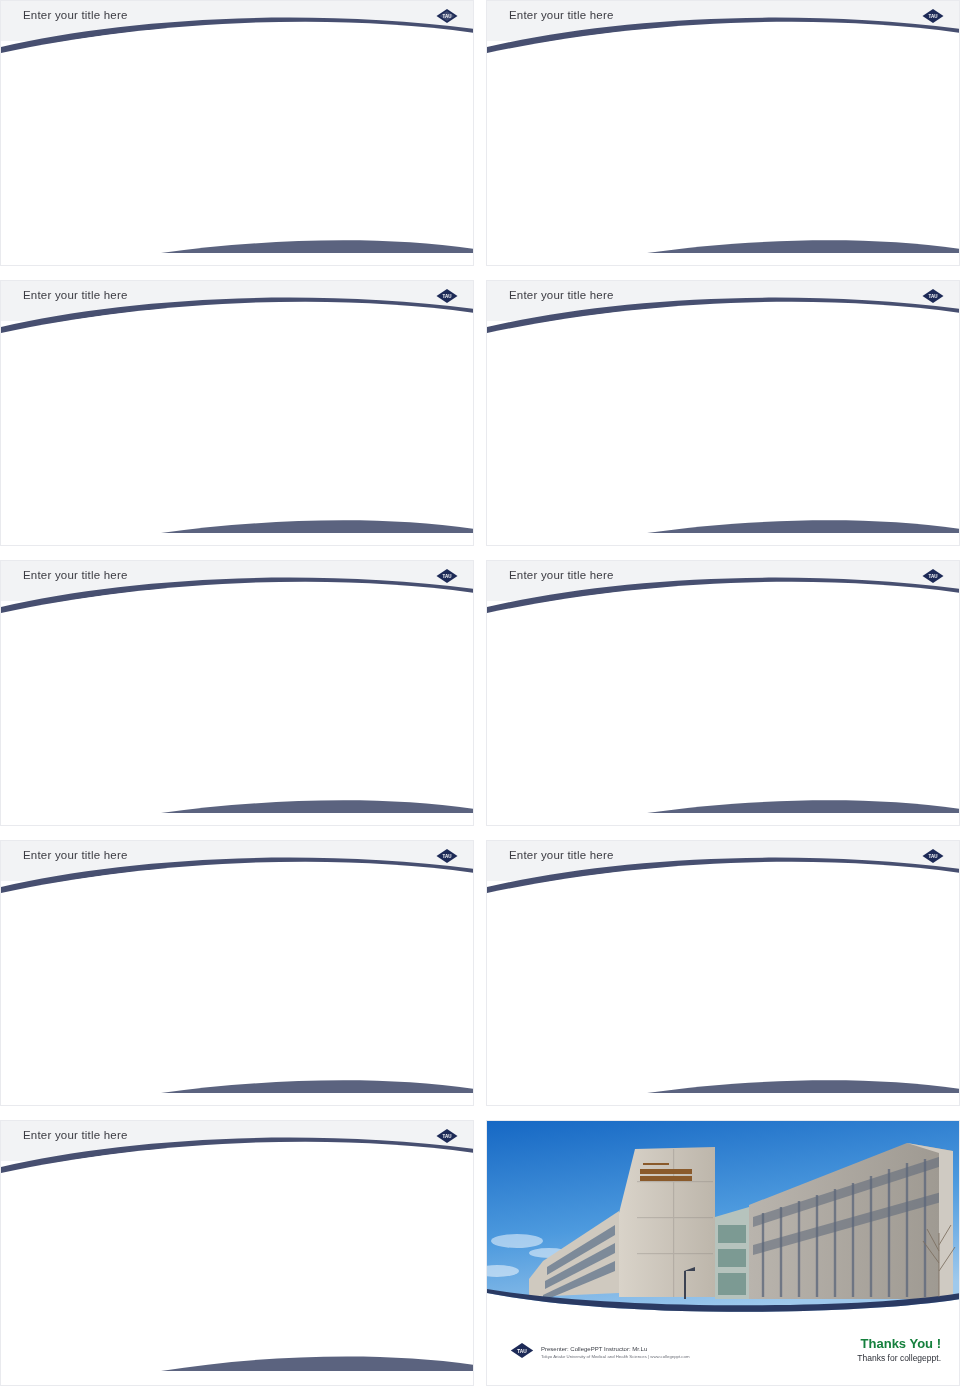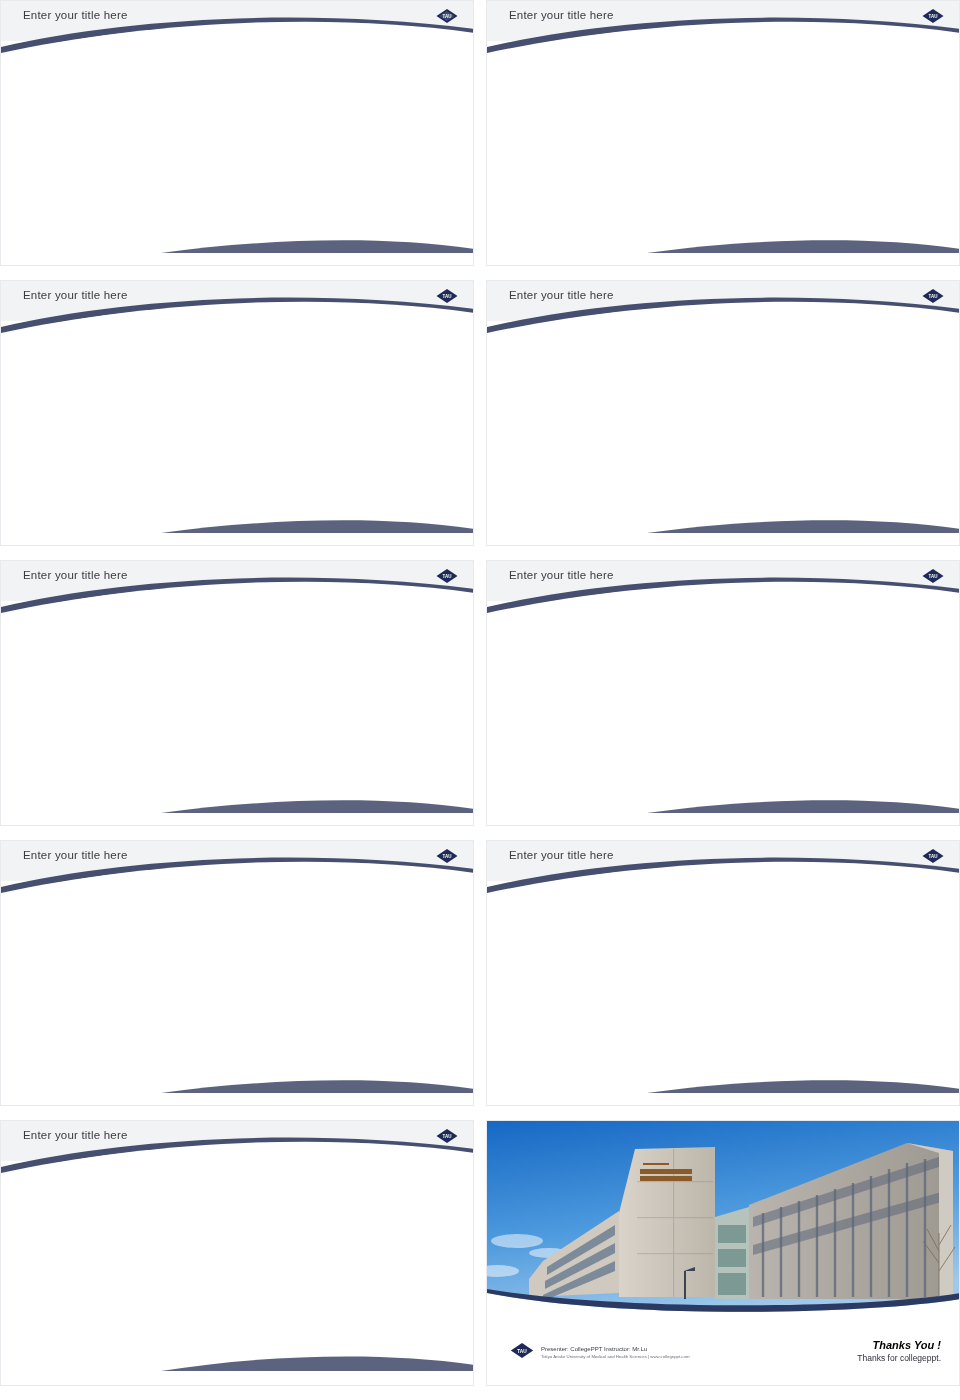--- a/index.html
+++ b/index.html
@@ -96,21 +96,21 @@
 
   
   .bignum{font-size:17px; font-weight:bold; font-style:italic; color:#21294d;}
   .addtitletext{font-size:9.5px;font-weight:bold;color:#1d2444;}
 
   
   .globe-col{position:absolute; width:140px;}
   
   .photo{position:absolute;left:0;top:0;width:474px;height:202px;overflow:hidden;}
   .thanks{position:absolute; right:18px; bottom:22px; text-align:right;}
-  .thanks .t1{font-size:11px;font-weight:bold;color:#000000;font-style:italic;}
+  .thanks .t1{font-size:13px;font-weight:bold;color:#15803d;}
   .thanks .t2{font-size:8.5px;color:#2d3038;margin-top:2px;}
   .presenter{position:absolute;left:54px;bottom:26px;}
   .presenter .l1{font-size:6px;color:#3b3e46;}
   .presenter .l2{font-size:4.3px;color:#6c6f78;margin-top:2px;}
 </style>
 </head>
 <body>
 
 <div class="grid">
 

